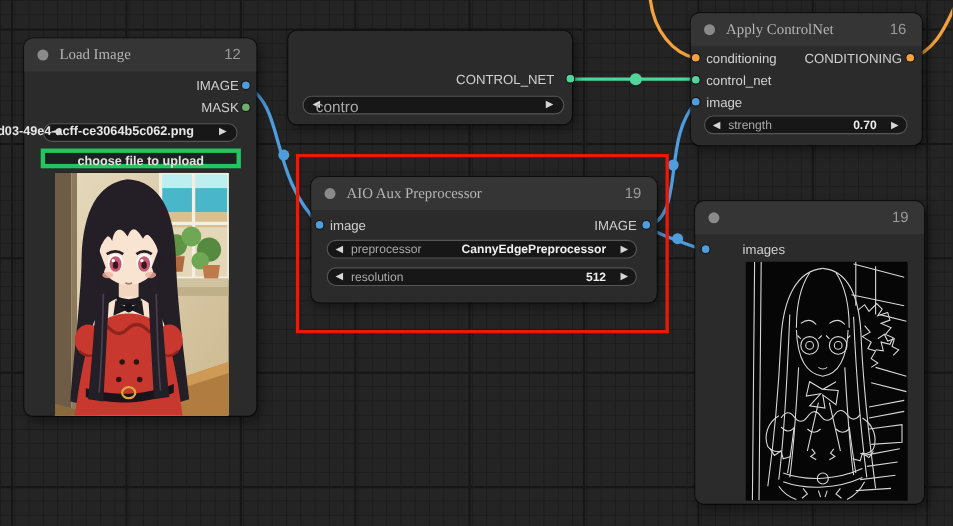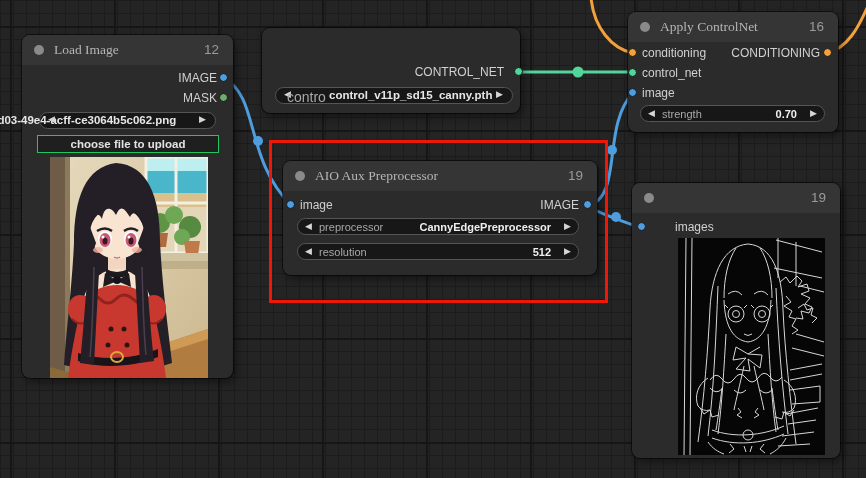--- a/index.html
+++ b/index.html
@@ -45,21 +45,21 @@
   }
   .widget .arrow { color:#d6d6d6; font-size:9px; line-height:15px; width:12px; flex:0 0 auto; }
   .widget .arrow.right { text-align:right; }
   .widget .wlabel { margin-left:2px; overflow:hidden; }
   .widget .wvalue { margin-left:auto; margin-right:8px; color:#efefef; font-weight:bold; }
   .combo-rel { position:relative; width:100%; height:100%; }
   .overflow-value { position:absolute; top:1px; font-size:11.5px; color:#e6e6e6;
                     font-weight:bold; white-space:nowrap; }
   .overlay-arrow { position:absolute; top:1px; color:#d6d6d6; font-size:9px; }
   .upload-btn {
-    position:absolute; background:#1f1f1f; border:1px solid #22c55e; color:#e2e2e2;
+    position:absolute; background:#1f1f1f; border:4px solid #22c55e; color:#e2e2e2;
     font-size:11.5px; font-weight:bold; text-align:center; line-height:16px;
     font-family:"Liberation Sans", sans-serif;
   }
   .img-box { position:absolute; overflow:hidden; background:#000; }
   .img-box svg { display:block; }
   .highlight-rect { position:absolute; z-index:6; border:3px solid #ee1708;
                     background:transparent; }
 </style>
 </head>
 <body>
@@ -195,21 +195,20 @@
     </div>
   </div>
 
   <div class="node" style="left:262px; top:28px; width:258px; height:85px;">
     <span class="slot-label out" style="right:16px; top:37px;">CONTROL_NET</span>
     <span class="dot teal" style="left:252px; top:39px;"></span>
     <div class="widget" style="left:13px; top:59px; width:238px;">
       <div class="combo-rel">
         <span class="overlay-arrow" style="left:1px;">◀</span>
         <span style="position:absolute; left:4px; top:1px; color:#a9a9a9; font-size:14px;">contro</span>
-        <span class="overflow-value" style="left:46px;">control_v11p_sd15_canny.pth</span>
         <span class="overlay-arrow" style="right:2px;">▶</span>
       </div>
     </div>
   </div>
 
   <div class="node" style="left:283px; top:161px; width:314px; height:114px;">
     <div class="node-title">
       <span class="title-dot"></span>
       <span class="title-text">AIO Aux Preprocessor</span>
       <span class="node-id">19</span>

